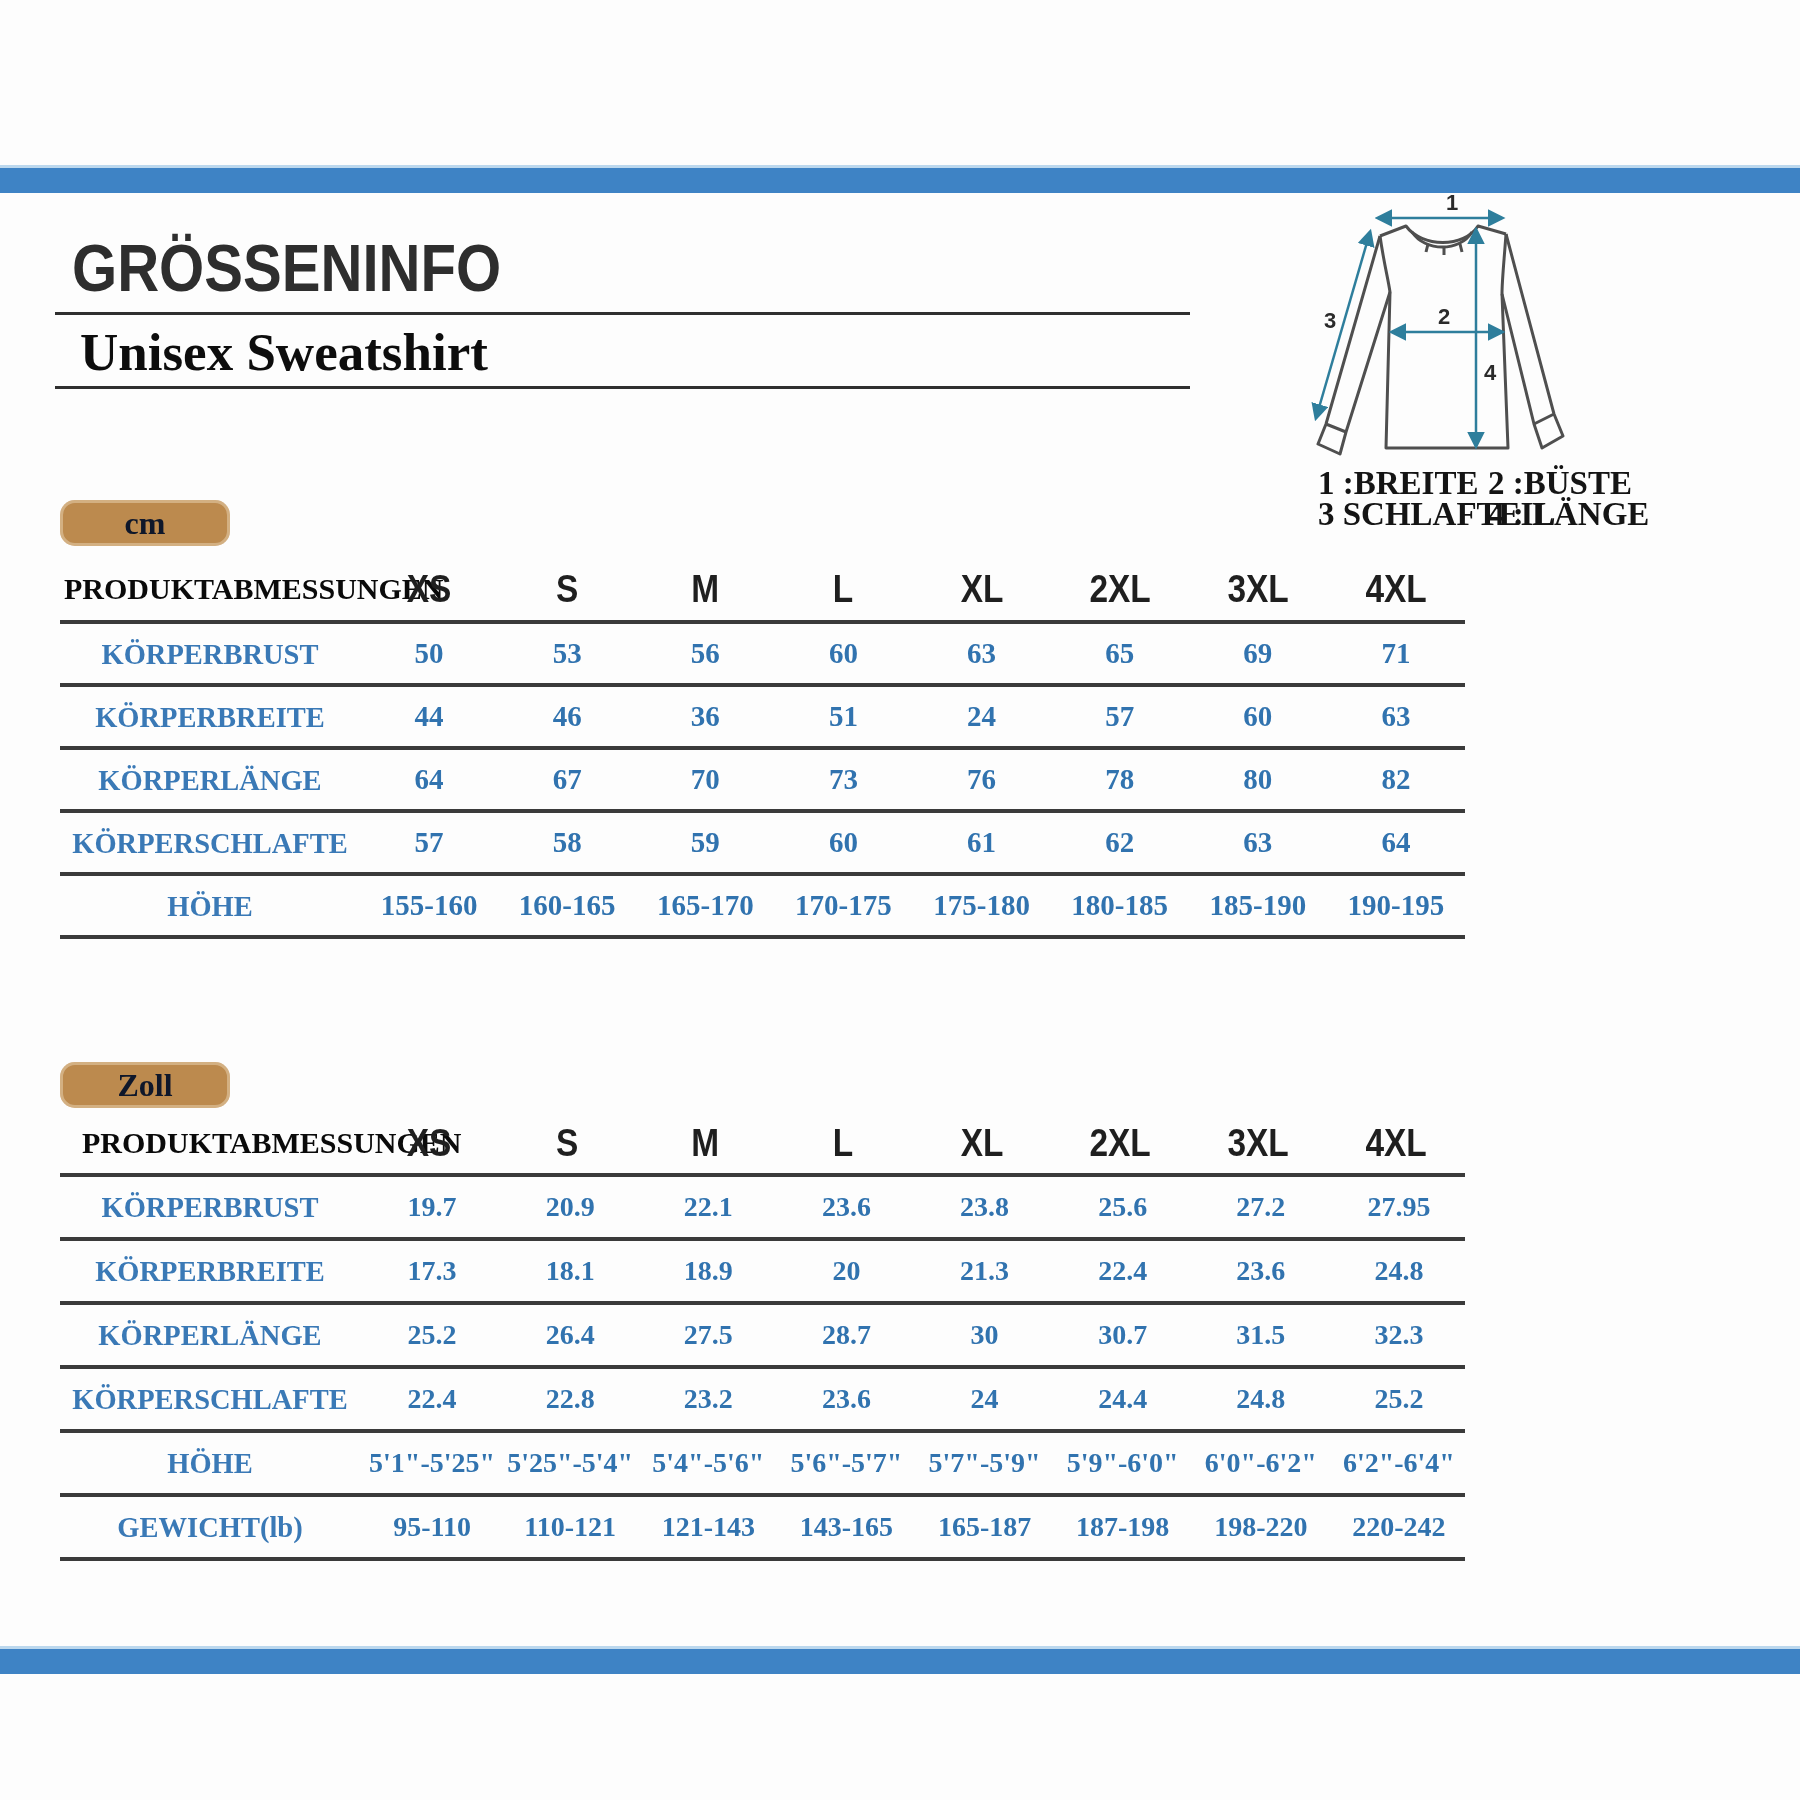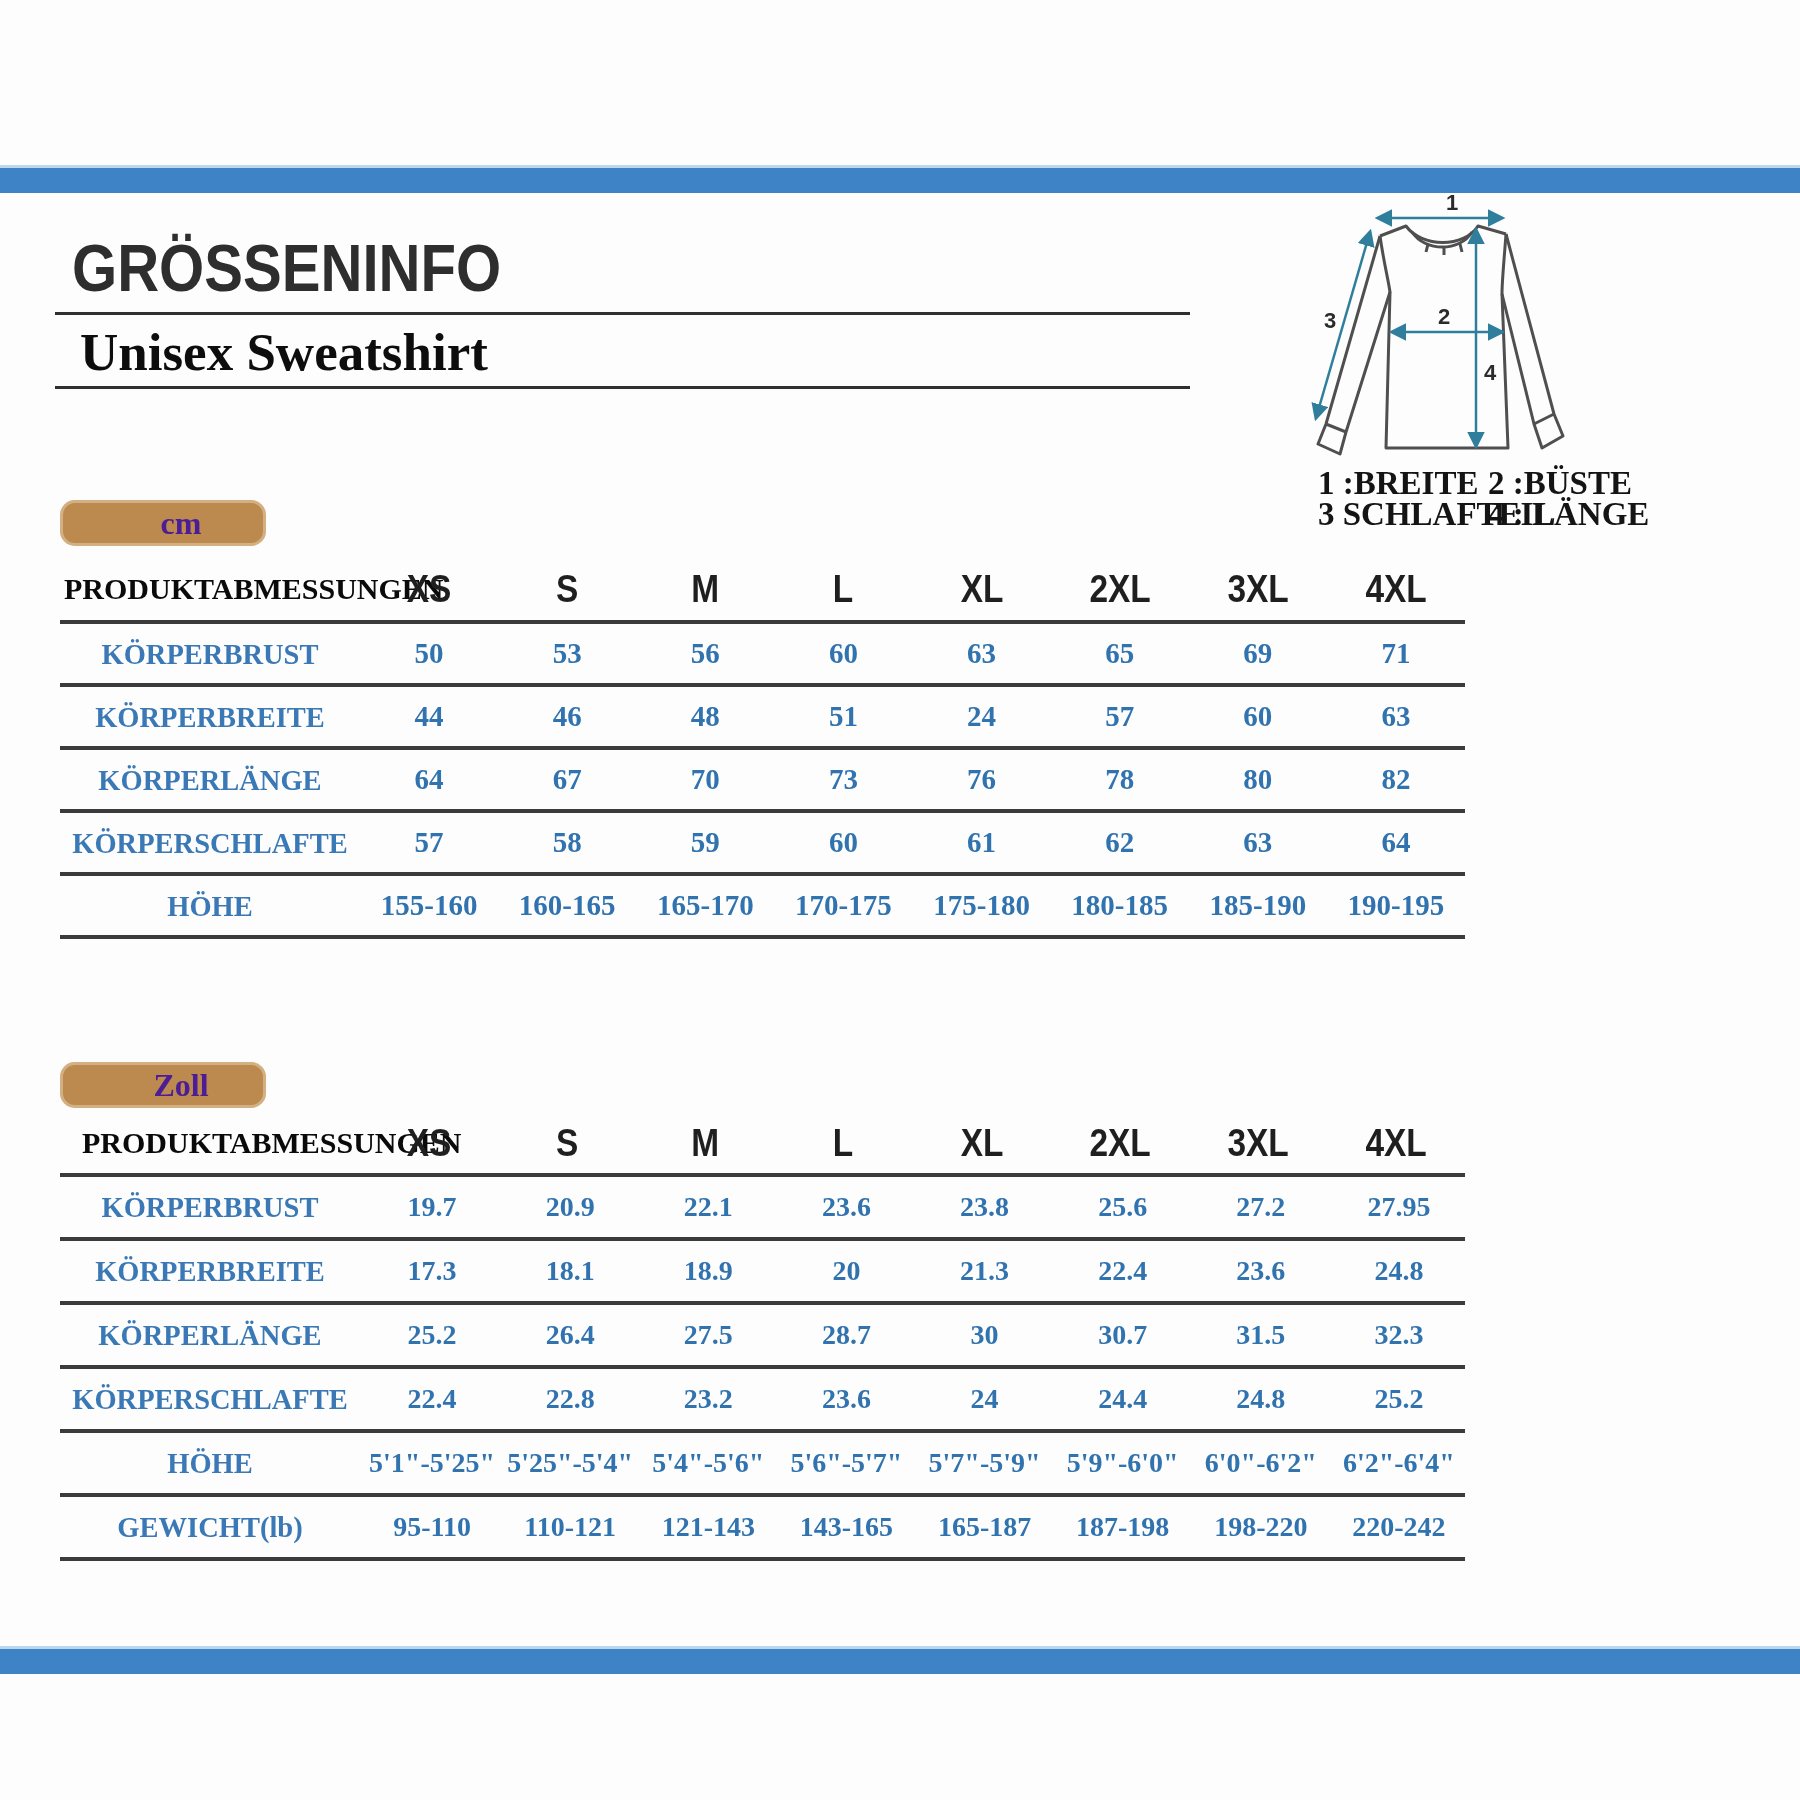--- a/index.html
+++ b/index.html
@@ -12,21 +12,21 @@
   .page-title{position:absolute;left:72px;top:230px;font-family:"Liberation Sans",sans-serif;
        font-weight:700;font-size:66px;color:#2e2e2e;letter-spacing:0px;
        transform:scaleX(0.88);transform-origin:left center;white-space:nowrap;}
   .hrule{position:absolute;background:#2f2f2f;height:3px;}
   #title-rule{left:55px;top:312px;width:1135px;}
   #subtitle-rule{left:55px;top:386px;width:1135px;}
   .subtitle{position:absolute;left:80px;top:322px;font-weight:700;font-size:53px;color:#0d0d0d;
        white-space:nowrap;}
   .badge{position:absolute;left:60px;width:170px;height:46px;background:#bc8a4e;
        border-radius:15px;box-shadow:inset 0 0 0 3px rgba(255,246,228,0.35);
-       text-align:center;line-height:46px;font-weight:700;font-size:32px;color:#4c1d95;padding-left:36px;}
+       text-align:center;line-height:46px;font-weight:700;font-size:32px;color:#0f172a;}
   #cm-badge{top:500px;}
   #zoll-badge{top:1062px;}
   .size-table{position:absolute;left:60px;width:1405px;}
   #cm-table{top:558px;}
   #zoll-table{top:1113px;}
   .trow{display:grid;grid-template-columns:300px repeat(8,1fr);align-items:center;
        border-bottom:4px solid #3b3b3b;height:59px;}
   #zoll-table .trow{height:60px;}
   .trow.thead{height:62px;}
   .row-label-header{font-weight:700;font-size:30px;color:#0a0a0a;padding-left:4px;
@@ -111,21 +111,21 @@
     <div class="cell">60</div>
     <div class="cell">63</div>
     <div class="cell">65</div>
     <div class="cell">69</div>
     <div class="cell">71</div>
   </div>
   <div class="trow">
     <div class="row-label">KÖRPERBREITE</div>
     <div class="cell">44</div>
     <div class="cell">46</div>
-    <div class="cell">48</div>
+    <div class="cell">36</div>
     <div class="cell">51</div>
     <div class="cell">24</div>
     <div class="cell">57</div>
     <div class="cell">60</div>
     <div class="cell">63</div>
   </div>
   <div class="trow">
     <div class="row-label">KÖRPERLÄNGE</div>
     <div class="cell">64</div>
     <div class="cell">67</div>

